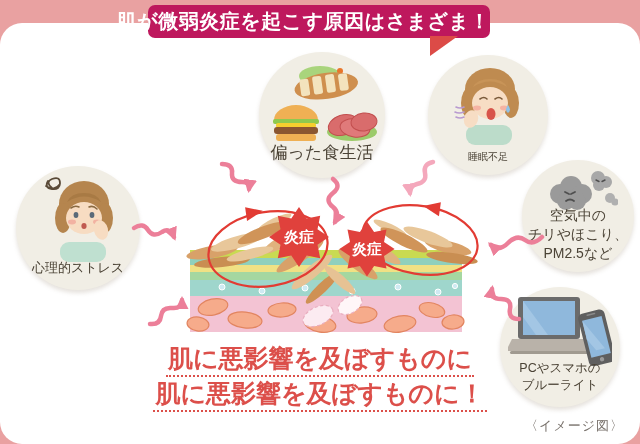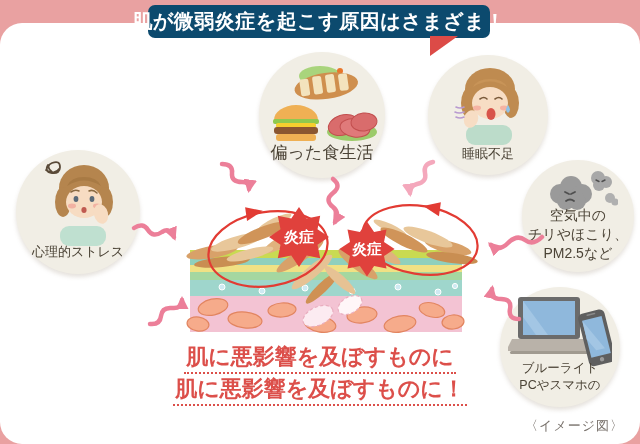--- a/index.html
+++ b/index.html
@@ -8,22 +8,22 @@
     background:#e9a1a1;
     font-family:"Liberation Sans","DejaVu Sans",sans-serif;
   }
   #card{
     position:absolute;left:0;top:23px;width:640px;height:421px;
     background:#ffffff;border-radius:22px;
   }
   
   #title-bubble{
     position:absolute;left:148px;top:5px;width:342px;height:33px;
-    background:#0c4a6e;border-radius:7px;
-    display:flex;align-items:center;justify-content:center;
+    background:#be185d;border-radius:7px;
+    display:flex;align-items:center;justify-content:flex-end;
     z-index:30;
   }
   #title-bubble .txt{
     color:#fff;font-family:"Liberation Serif","DejaVu Serif",serif;
     font-weight:bold;font-size:20px;letter-spacing:.5px;white-space:nowrap;
   }
   #title-tail{
     position:absolute;left:282px;top:31px;width:0;height:0;
     border-top:20px solid #dc4b47;border-right:28px solid transparent;
   }
@@ -41,40 +41,40 @@
   .circle .label div{white-space:nowrap;}
   #c-sun{left:116px;top:48px;width:128px;height:128px;}
   #c-sun .icon{top:10px;width:66px;height:62px;}
   #c-sun .label{bottom:13px;font-size:13px;}
   #c-sun .label .l2{font-size:11px;}
   #c-food{left:259px;top:52px;width:126px;height:126px;}
   #c-food .icon{top:6px;width:112px;height:90px;}
   #c-food .label{bottom:13px;font-size:17px;}
   #c-sleep{left:428px;top:55px;width:120px;height:120px;}
   #c-sleep .icon{top:6px;width:88px;height:84px;}
-  #c-sleep .label{bottom:12px;font-size:13px;}
-  #c-stress{left:16px;top:150px;width:124px;height:124px;}
+  #c-sleep .label{bottom:12px;font-size:10px;}
+  #c-stress{left:16px;top:166px;width:124px;height:124px;}
   #c-stress .icon{top:6px;width:96px;height:90px;}
   #c-stress .label{bottom:13px;font-size:13px;}
   #c-dust{left:522px;top:160px;width:112px;height:112px;}
   #c-dust .icon{top:8px;width:80px;height:44px;}
   #c-dust .label{bottom:9px;font-size:14px;}
   #c-ac{left:24px;top:292px;width:122px;height:122px;}
   #c-ac .icon{top:13px;width:104px;height:66px;}
   #c-ac .label{bottom:11px;font-size:12px;}
   #c-pc{left:500px;top:287px;width:120px;height:120px;}
   #c-pc .icon{top:8px;width:104px;height:74px;}
   #c-pc .label{bottom:13px;font-size:12.5px;}
   
   #scene{position:absolute;left:0;top:0;width:640px;height:444px;z-index:20;pointer-events:none;}
   
   #message{
     position:absolute;left:0;top:344px;width:640px;text-align:center;z-index:25;
     font-family:"Liberation Serif","DejaVu Serif",serif;font-weight:bold;
-    color:#dc4f4a;font-size:22px;line-height:1;
+    color:#dc4f4a;font-size:25px;line-height:1;
   }
   #message .line{
     display:inline-block;border-bottom:2px dotted #dc4f4a;
     padding:0 2px 4px 2px;margin:2px 0;white-space:nowrap;
   }
   #caption{
     position:absolute;right:16px;top:417px;z-index:25;
     font-size:13px;color:#77706a;letter-spacing:1px;
   }
 </style>
@@ -207,22 +207,22 @@
       <rect x="2" y="56" width="82" height="3" rx="1.5" fill="#a09a90"></rect>
       <g transform="translate(88,42) rotate(-14)">
         <rect x="-13" y="-26" width="27" height="54" rx="5" fill="#5f5f5f"></rect>
         <rect x="-9.5" y="-19" width="20" height="38" fill="#8fb8dc"></rect>
         <path d="M-9.5,-19 L6,13 L-3,13 L-9.5,0 z" fill="#a3c6e4"></path>
         <circle cx="0.5" cy="23" r="2.2" fill="#9a9a9a"></circle>
         <rect x="-4" y="-24" width="9" height="1.6" rx="0.8" fill="#8a8a8a"></rect>
       </g>
     </svg>
     <div class="label">
+      <div>PCやスマホの</div>
       <div>ブルーライト</div>
-      <div>PCやスマホの</div>
     </div>
   </div>
 
   <svg id="scene" viewBox="0 0 640 444">
     <defs>
       <marker id="ahp" viewBox="0 0 10 10" refX="7" refY="5" markerWidth="3" markerHeight="3" orient="auto">
         <path d="M0,0 L10,5 L0,10 z" fill="#ec7f99"></path>
       </marker>
       <marker id="ahl" viewBox="0 0 10 10" refX="7" refY="5" markerWidth="3" markerHeight="3" orient="auto">
         <path d="M0,0 L10,5 L0,10 z" fill="#f4a8bc"></path>

